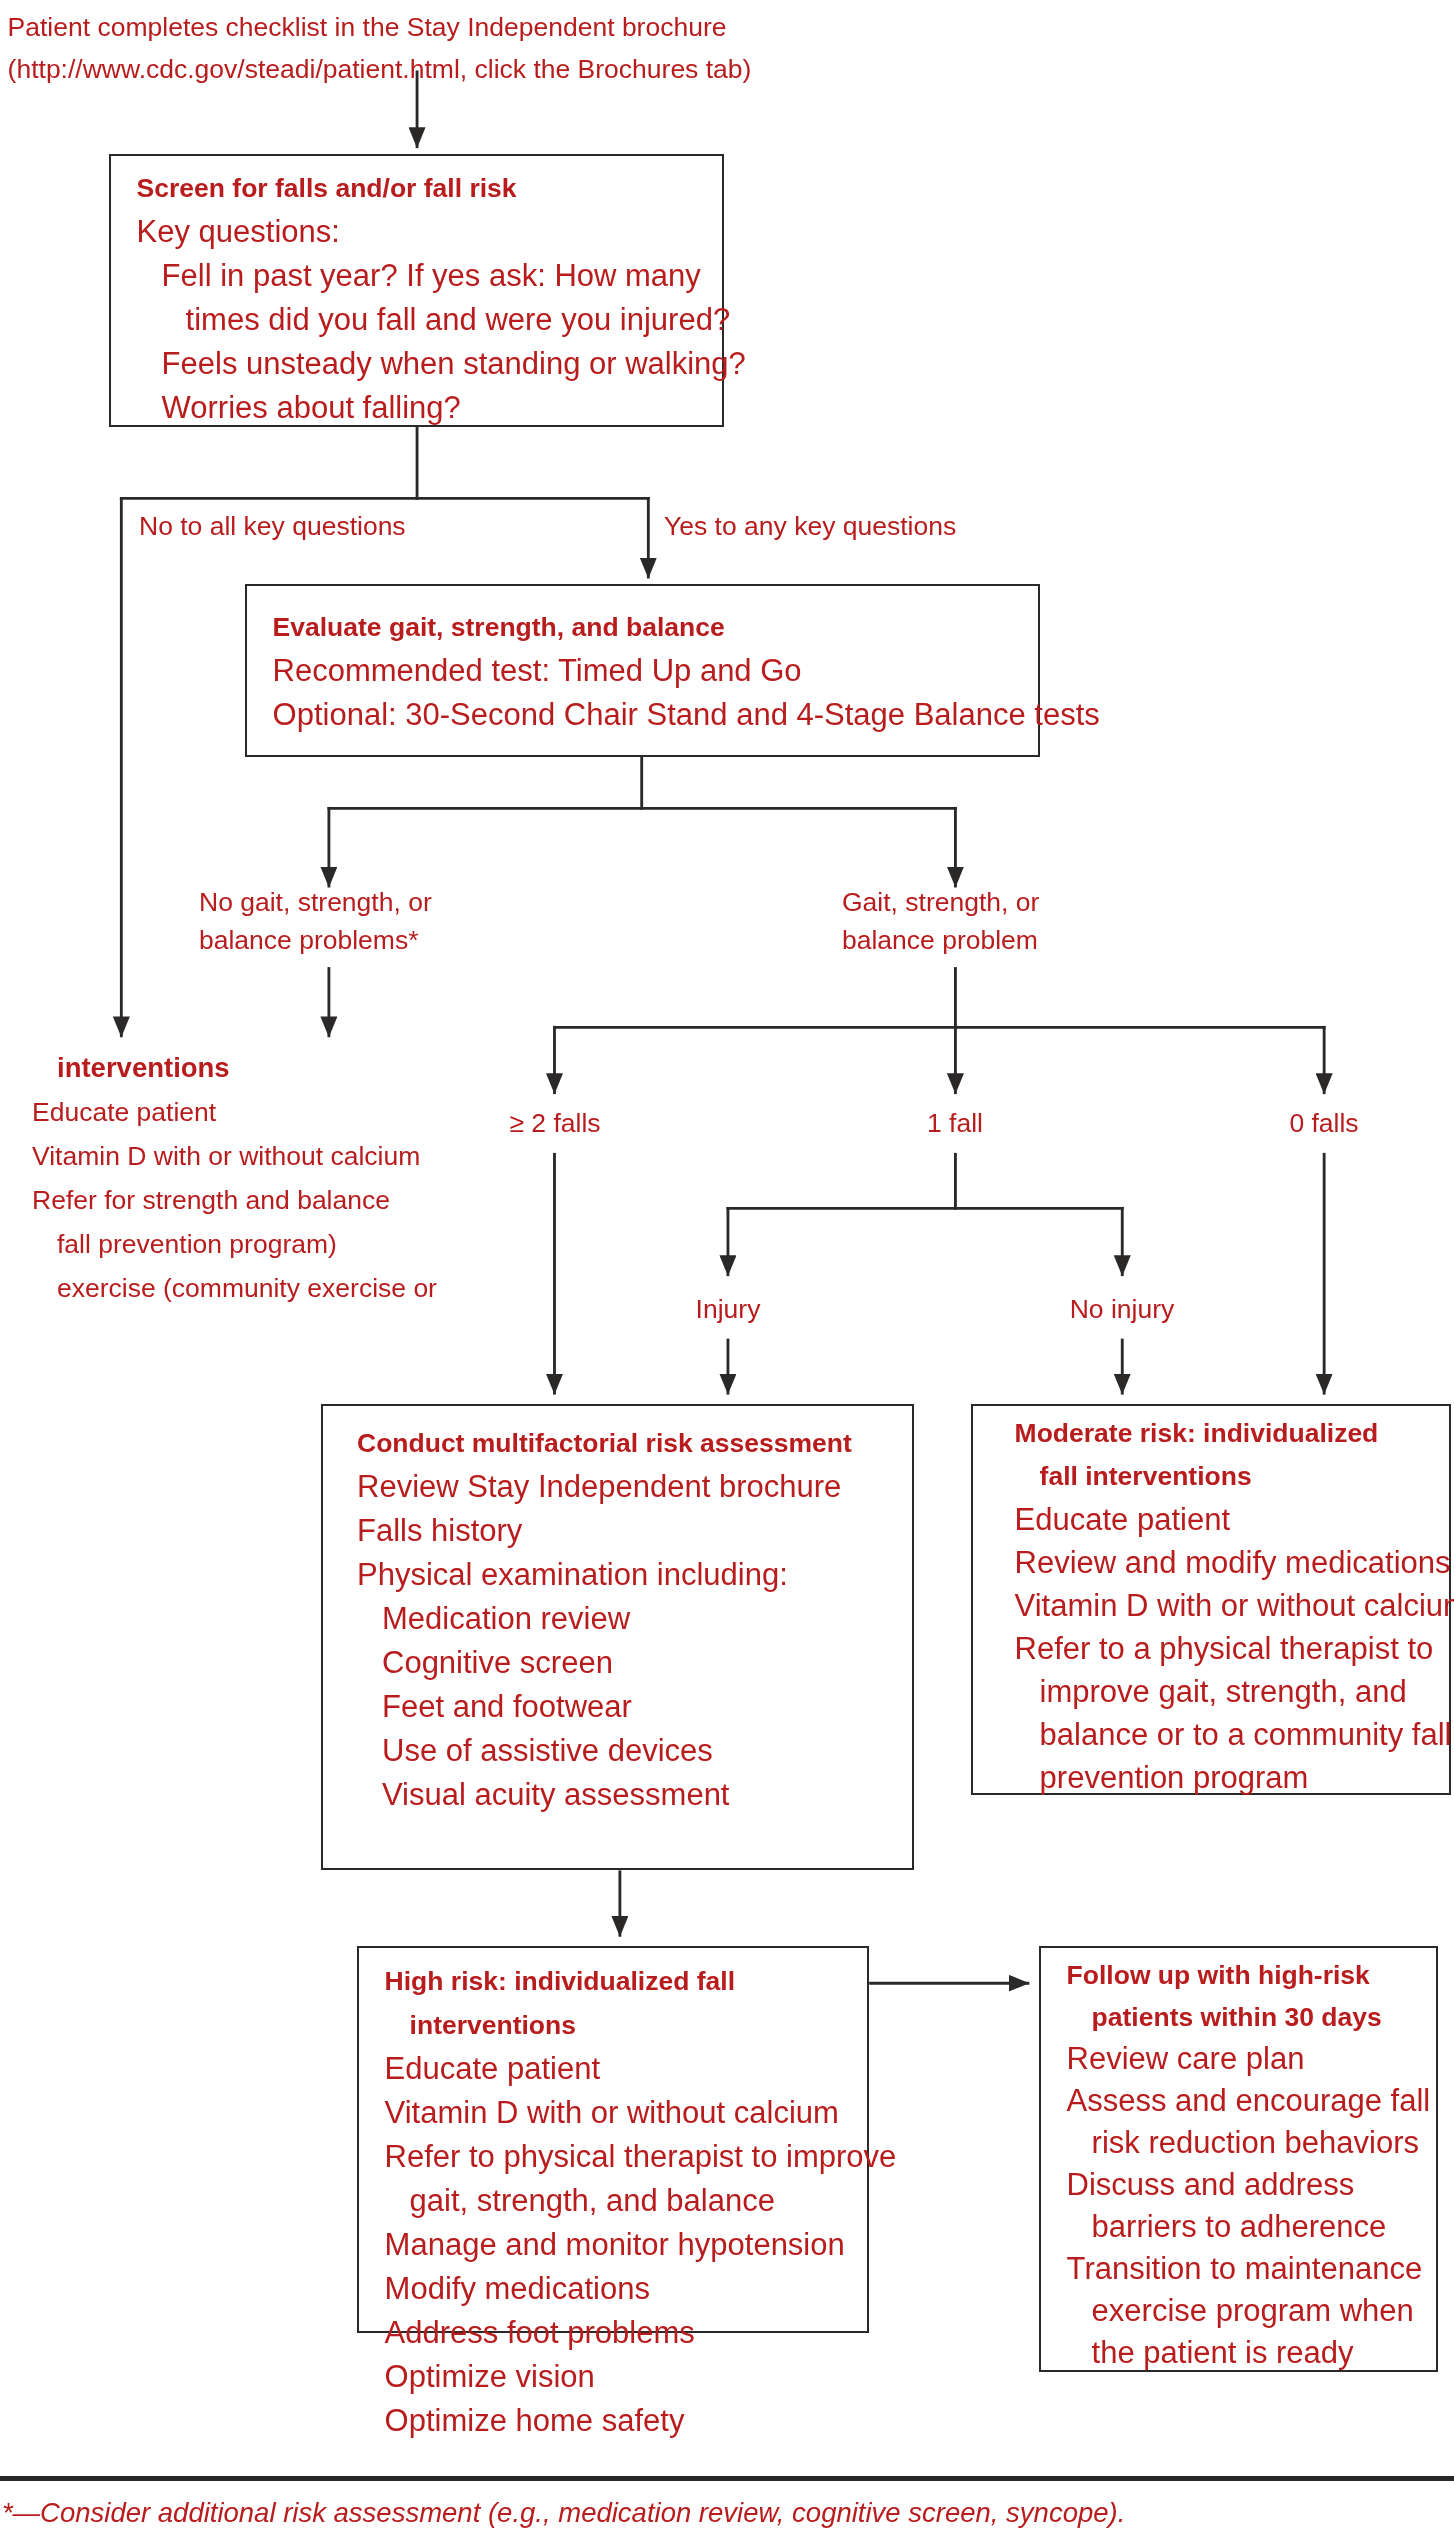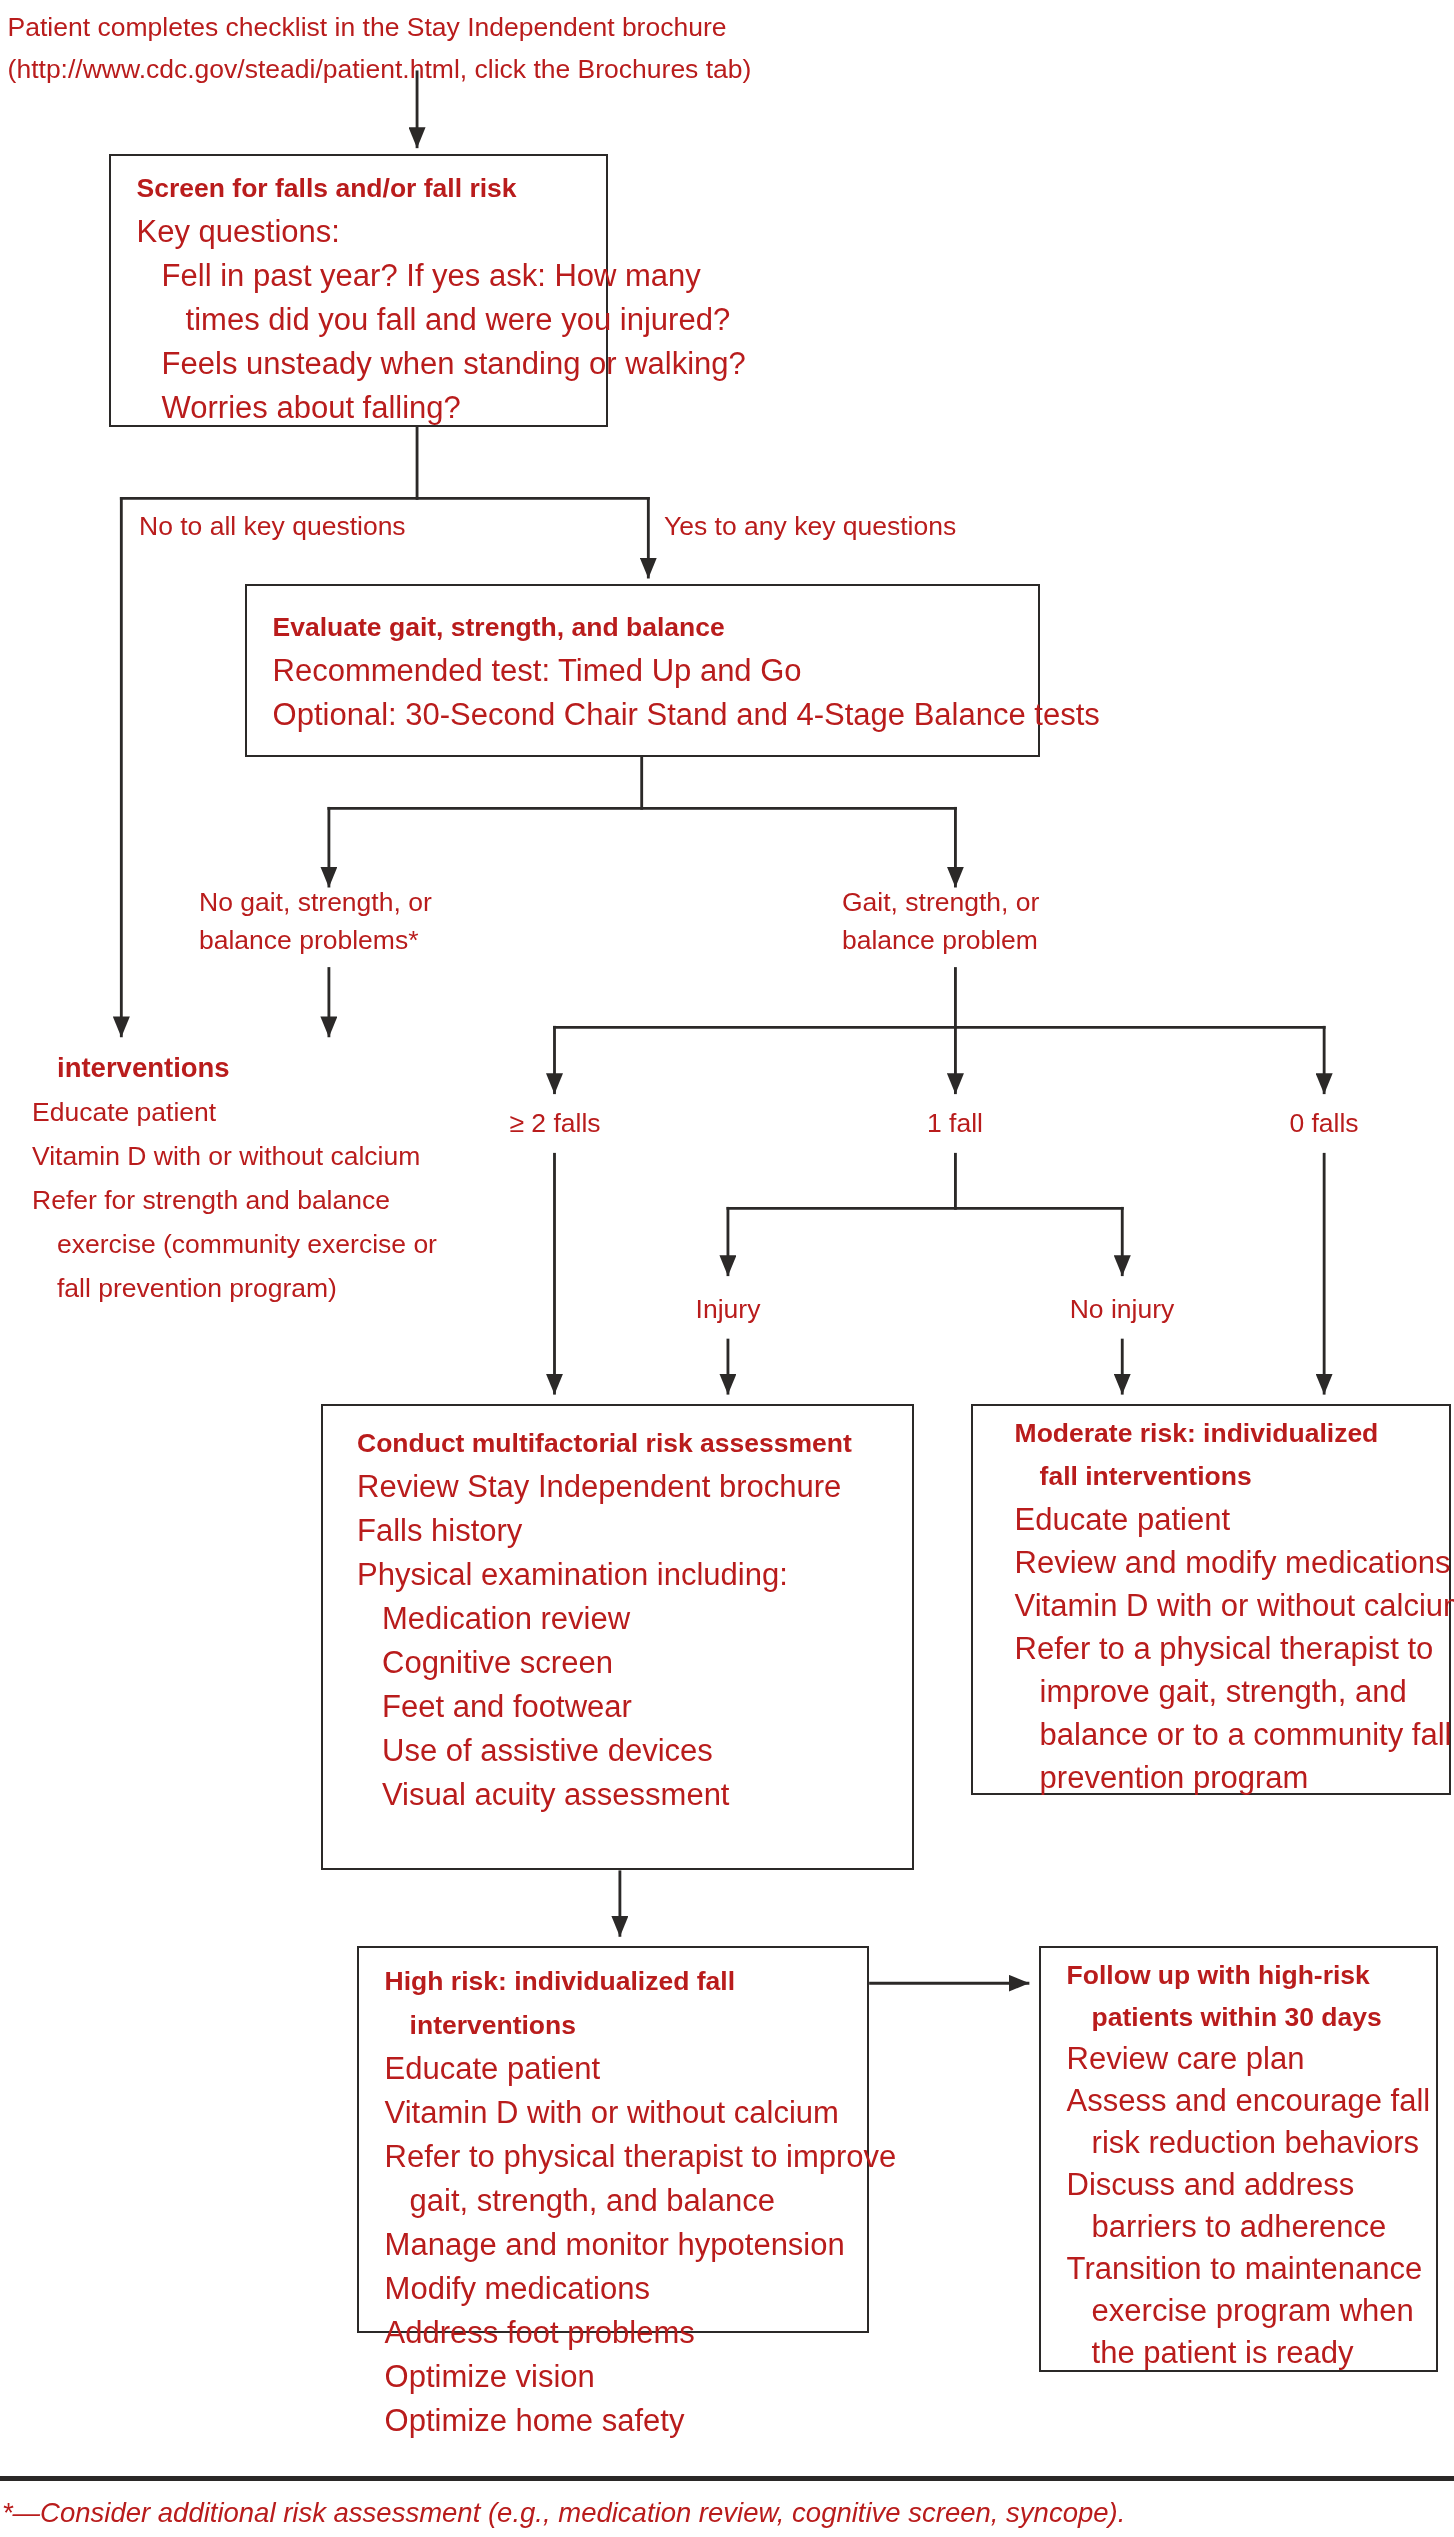--- a/index.html
+++ b/index.html
@@ -82,21 +82,21 @@
         <line x1="917" y1="2092" x2="1086" y2="2092" marker-end="url(#ah)"></line>
       </g>
     </g>
   </svg>
 
   <div class="topnote">
     <div>Patient completes checklist in the Stay Independent brochure</div>
     <div>(http://www.cdc.gov/steadi/patient.html, click the Brochures tab)</div>
   </div>
 
-  <div class="box box-screen" style="left:109px;top:154px;width:499px;height:273px;">
+  <div class="box box-screen" style="left:109px;top:154px;width:615px;height:273px;">
     <div class="bt">Screen for falls and/or fall risk</div>
     <div class="bl">Key questions:</div>
     <div class="bl ind1">Fell in past year? If yes ask: How many</div>
     <div class="bl ind2">times did you fall and were you injured?</div>
     <div class="bl ind1">Feels unsteady when standing or walking?</div>
     <div class="bl ind1">Worries about falling?</div>
   </div>
 
   <div class="lbl" style="left:139px;top:510px;">No to all key questions</div>
   <div class="lbl" style="left:664px;top:510px;">Yes to any key questions</div>
@@ -114,22 +114,22 @@
   <div class="gait" style="left:842px;top:883px;">
     <div>Gait, strength, or</div>
     <div>balance problem</div>
   </div>
 
   <div class="lowrisk">
     <div class="bt ind1">interventions</div>
     <div class="bl">Educate patient</div>
     <div class="bl">Vitamin D with or without calcium</div>
     <div class="bl">Refer for strength and balance</div>
+    <div class="bl ind1">fall prevention program)</div>
     <div class="bl ind1">exercise (community exercise or</div>
-    <div class="bl ind1">fall prevention program)</div>
   </div>
 
   <div class="lbl center" style="left:555px;top:1107px;">≥ 2 falls</div>
   <div class="lbl center" style="left:955px;top:1107px;">1 fall</div>
   <div class="lbl center" style="left:1324px;top:1107px;">0 falls</div>
 
   <div class="lbl center" style="left:728px;top:1293px;">Injury</div>
   <div class="lbl center" style="left:1122px;top:1293px;">No injury</div>
 
   <div class="box box-multifactorial" style="left:321px;top:1404px;width:593px;height:466px;">

